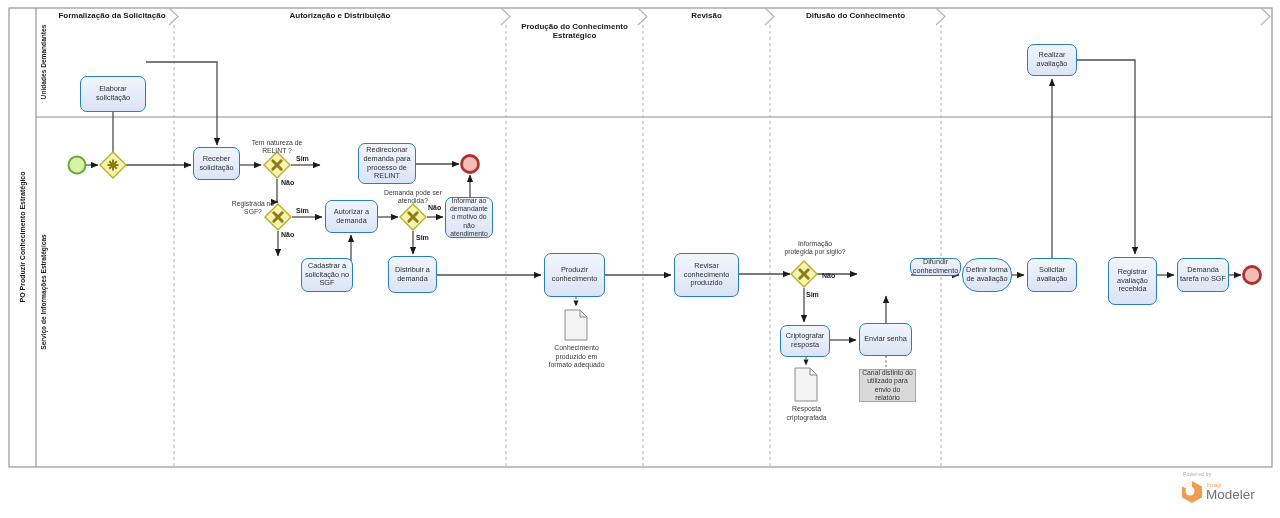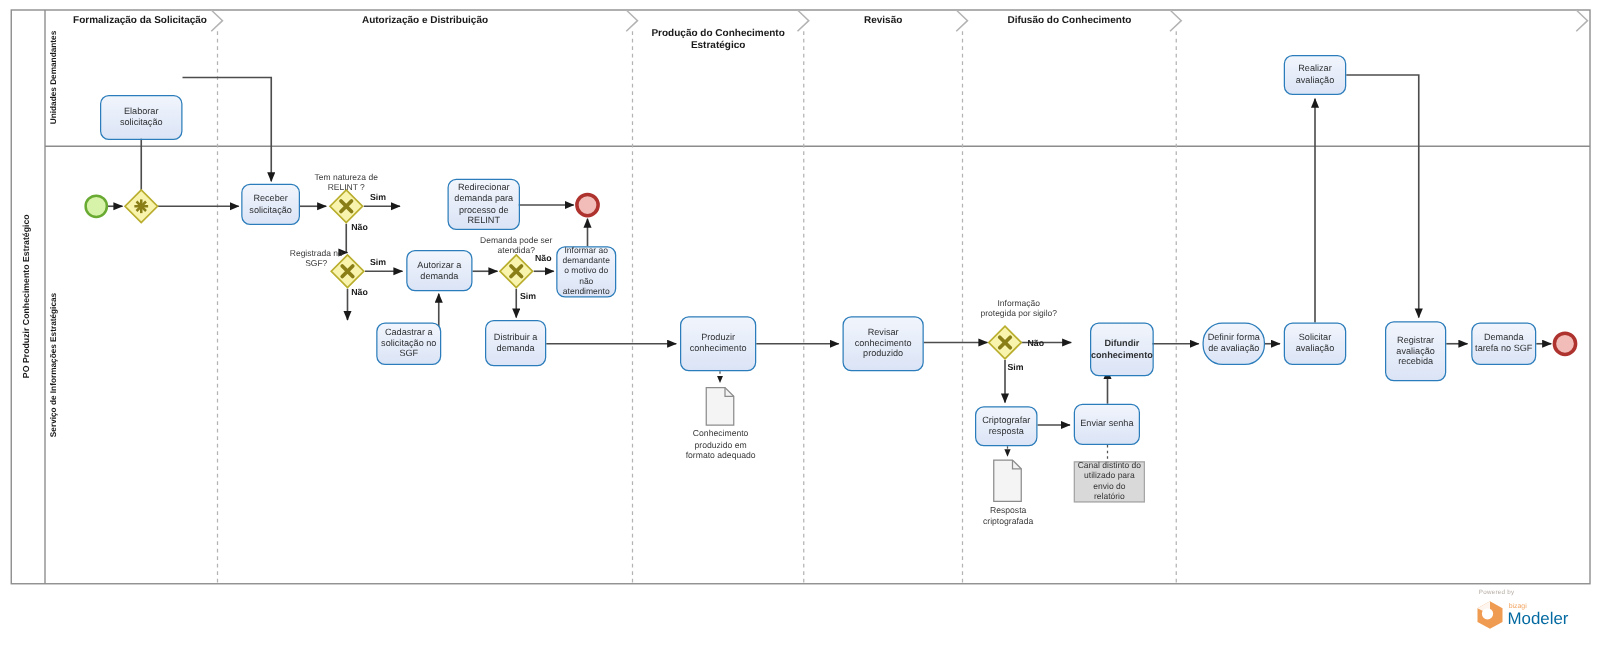--- a/index.html
+++ b/index.html
@@ -14,21 +14,21 @@
   .yesno{position:absolute;z-index:2;font-size:7px;font-weight:bold;color:#1a1a1a;}
   .phase{position:absolute;z-index:2;top:11px;font-size:8px;font-weight:bold;color:#1a1a1a;text-align:center;}
   .vtext{position:absolute;z-index:2;font-weight:bold;white-space:nowrap;
          transform:translate(-50%,-50%) rotate(-90deg);text-align:center;color:#1a1a1a;}
   .annotation{position:absolute;z-index:2;box-sizing:border-box;background:#d9d9d9;border:1px solid #a6a6a6;
         display:flex;align-items:center;justify-content:center;text-align:center;
         font-size:6.8px;line-height:1.2;color:#333;padding:2px;}
   .caption{position:absolute;z-index:2;font-size:6.9px;line-height:1.25;color:#3a3a3a;text-align:center;}
   .brand-powered{position:absolute;z-index:2;font-size:5px;color:#b5aba3;letter-spacing:.2px;}
   .brand-bizagi{position:absolute;z-index:2;font-size:5.5px;color:#f0a35d;}
-  .brand-modeler{position:absolute;z-index:2;font-size:13.5px;color:#0369a1;}
+  .brand-modeler{position:absolute;z-index:2;font-size:13.5px;color:#737373;}
 </style>
 </head>
 <body>
 
 <div id="canvas">
 
   <svg id="shapes" width="1280" height="518">
     <defs>
       <marker id="arr" markerWidth="7" markerHeight="6" refX="5.6" refY="2.5" orient="auto">
         <path d="M0,0 L6,2.5 L0,5 Z" fill="#1a1a1a"></path>
@@ -169,21 +169,21 @@
 
   <div class="task" style="left:80px;top:44px;width:66px;height:36px;margin-top:32px;">Elaborar solicitação</div>
   <div class="task" style="left:193px;top:147px;width:47px;height:33px;">Receber solicitação</div>
   <div class="task" style="left:322px;top:143px;width:58px;height:41px;margin-left:36px;">Redirecionar demanda para processo de RELINT</div>
   <div class="task" style="left:325px;top:200px;width:53px;height:33px;">Autorizar a demanda</div>
   <div class="task" style="left:445px;top:197px;width:48px;height:41px;font-size:6.8px;">Informar ao demandante o motivo do não atendimento</div>
   <div class="task" style="left:253px;top:258px;width:52px;height:34px;margin-left:48px;">Cadastrar a solicitação no SGF</div>
   <div class="task" style="left:388px;top:256px;width:49px;height:37px;">Distribuir a demanda</div>
   <div class="task" style="left:544px;top:253px;width:61px;height:44px;">Produzir conhecimento</div>
   <div class="task" style="left:674px;top:253px;width:65px;height:44px;">Revisar conhecimento produzido</div>
-  <div class="task" style="left:872px;top:258px;width:51px;height:43px;font-weight:bold;">Difundir conhecimento</div>
+  <div class="task" style="left:910px;top:258px;width:51px;height:18px;">Difundir conhecimento</div>
   <div class="task" style="left:780px;top:325px;width:50px;height:32px;">Criptografar resposta</div>
   <div class="task" style="left:859px;top:323px;width:53px;height:33px;">Enviar senha</div>
   <div class="task" style="left:962px;top:258px;width:50px;height:34px;border-radius:16px;">Definir forma de avaliação</div>
   <div class="task" style="left:1027px;top:258px;width:50px;height:34px;">Solicitar avaliação</div>
   <div class="task" style="left:1027px;top:44px;width:50px;height:32px;">Realizar avaliação</div>
   <div class="task" style="left:1108px;top:257px;width:49px;height:48px;">Registrar avaliação recebida</div>
   <div class="task" style="left:1177px;top:258px;width:52px;height:34px;">Demanda tarefa no SGF</div>
 
   <div class="lbl" style="left:245px;top:139px;width:64px;">Tem natureza de RELINT ?</div>
   <div class="lbl" style="left:230px;top:200px;width:46px;">Registrada no SGF?</div>

